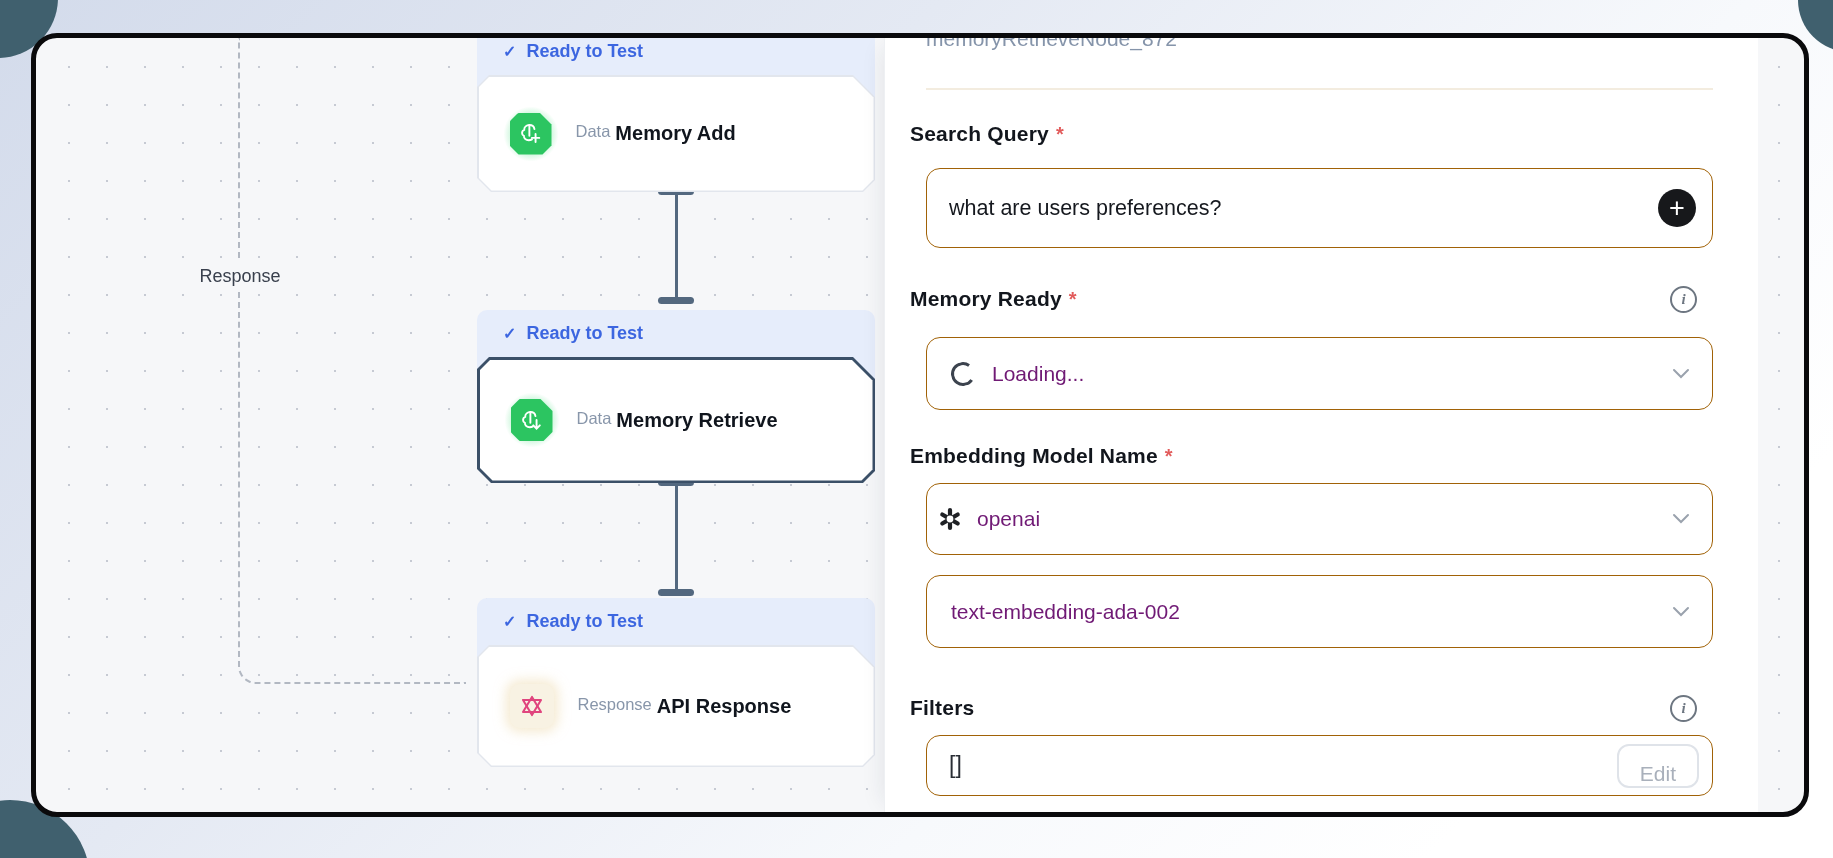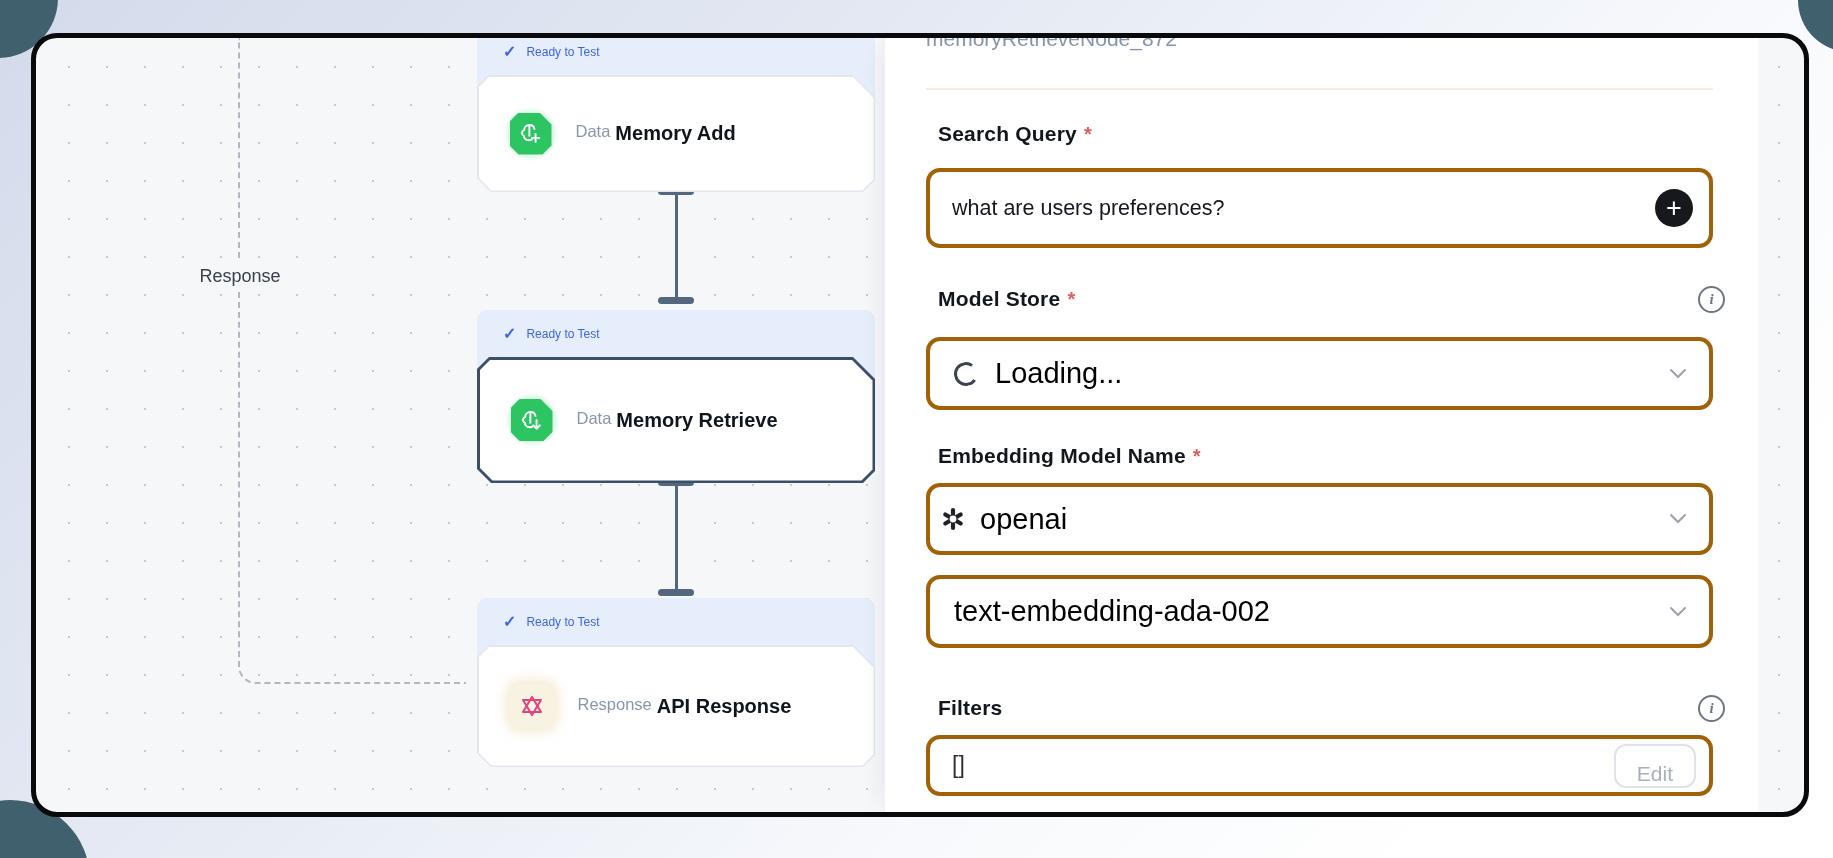--- a/index.html
+++ b/index.html
@@ -42,21 +42,21 @@
     display:flex;align-items:center;justify-content:center;z-index:2;
   }
 
   
   .node-badge{
     position:absolute;left:441px;width:398px;height:80px;
     background:#e6edfb;border-radius:10px;z-index:3;
   }
   .badge-row{height:47px;display:flex;align-items:center;gap:10px;padding-left:26px;}
   .badge-check{color:#3c66e0;font-size:16px;font-weight:700;}
-  .badge-label{color:#3c66e0;font-size:12px;font-weight:400;}
+  .badge-label{color:#3c66e0;font-size:18px;font-weight:700;}
   .b1{top:-10px;} .b2{top:272px;} .b3{top:560px;}
 
   .node-card{position:absolute;left:441px;width:398px;background:#e2e6ed;z-index:4;
     clip-path:polygon(12px 0,calc(100% - 22px) 0,100% 22px,100% calc(100% - 12px),
       calc(100% - 12px) 100%,14px 100%,0 calc(100% - 14px),0 12px);}
   .node-card.selected{background:#3b5068;}
   .node-card-inner{position:absolute;inset:1.5px;background:#ffffff;
     clip-path:polygon(11px 0,calc(100% - 21px) 0,100% 21px,100% calc(100% - 11px),
       calc(100% - 11px) 100%,13px 100%,0 calc(100% - 13px),0 11px);
     display:flex;align-items:center;gap:24px;padding-left:31px;box-sizing:border-box;}
@@ -83,36 +83,36 @@
   .vline{position:absolute;left:639px;width:3px;background:#53687f;z-index:2;}
   .vl1{top:153px;height:110px;} .vl2{top:445px;height:110px;}
 
   
   .panel{position:absolute;left:848px;top:0;width:873px;height:100%;background:#ffffff;
     z-index:10;border-left:1px solid #eef0f3;box-shadow:-10px 0 22px -10px rgba(30,41,59,.10);}
   .panel *{box-sizing:border-box;}
   .panel-title{position:absolute;left:41px;top:-11px;font-size:21px;color:#8594aa;}
   .panel-divider{position:absolute;left:41px;top:50px;width:787px;height:2px;background:#f3ecdf;}
 
-  .flabel{position:absolute;left:53px;width:787px;height:28px;
+  .flabel{position:absolute;left:25px;width:787px;height:28px;
     display:flex;align-items:center;justify-content:space-between;}
   .lbl-text{color:#12161d;font-size:21px;font-weight:700;letter-spacing:.2px;}
   .req{color:#e25c5c;font-size:20px;font-weight:700;margin-left:7px;}
   .lbl-left{display:flex;align-items:baseline;}
   .fl1{top:82px;} .fl2{top:247px;} .fl3{top:404px;} .fl4{top:656px;}
 
   .fbox{position:absolute;left:41px;width:787px;background:#fff;
-    border:4px solid #a16207;border-radius:14px;display:flex;align-items:center;}
+    border:1px solid #a16207;border-radius:14px;display:flex;align-items:center;}
   .inp1{top:130px;height:80px;padding-left:22px;}
   .sel1{top:299px;height:73px;padding-left:24px;}
   .sel2{top:445px;height:72px;padding-left:10px;}
   .sel3{top:537px;height:73px;padding-left:24px;}
   .fld4{top:697px;height:61px;padding-left:22px;}
   .input-text{color:#15181e;font-size:21.5px;}
-  .value-text{color:#000000;font-size:29px;}
+  .value-text{color:#701a75;font-size:21px;}
 
   .plus-btn{position:absolute;right:16px;top:50%;transform:translateY(-50%);
     width:38px;height:38px;border-radius:50%;background:#17181b;color:#fff;border:none;
     font-size:27px;line-height:36px;display:flex;align-items:center;justify-content:center;
     cursor:pointer;padding:0;font-family:inherit;}
   .chevron{position:absolute;right:22px;top:50%;transform:translateY(-50%);}
   .info-icon{width:27px;height:27px;border-radius:50%;border:2px solid #6d7681;color:#6d7681;
     display:flex;align-items:center;justify-content:center;
     font:italic 700 15px "Liberation Serif",serif;}
   .spinner{width:24px;height:24px;border-radius:50%;border:3px solid #3c434e;
@@ -228,21 +228,21 @@
     </div>
     <div class="fbox inp1">
       <span class="input-text">what are users preferences?</span>
       <button class="plus-btn">
         <span>+</span>
       </button>
     </div>
 
     <div class="flabel fl2">
       <span class="lbl-left">
-        <span class="lbl-text">Model Store</span>
+        <span class="lbl-text">Memory Ready</span>
         <span class="req">*</span>
       </span>
       <span class="info-icon">
           <span>i</span>
         </span>
     </div>
     <div class="fbox sel1">
       <span class="spinner"></span>
       <span class="value-text">Loading...</span>
       <span class="chevron">

